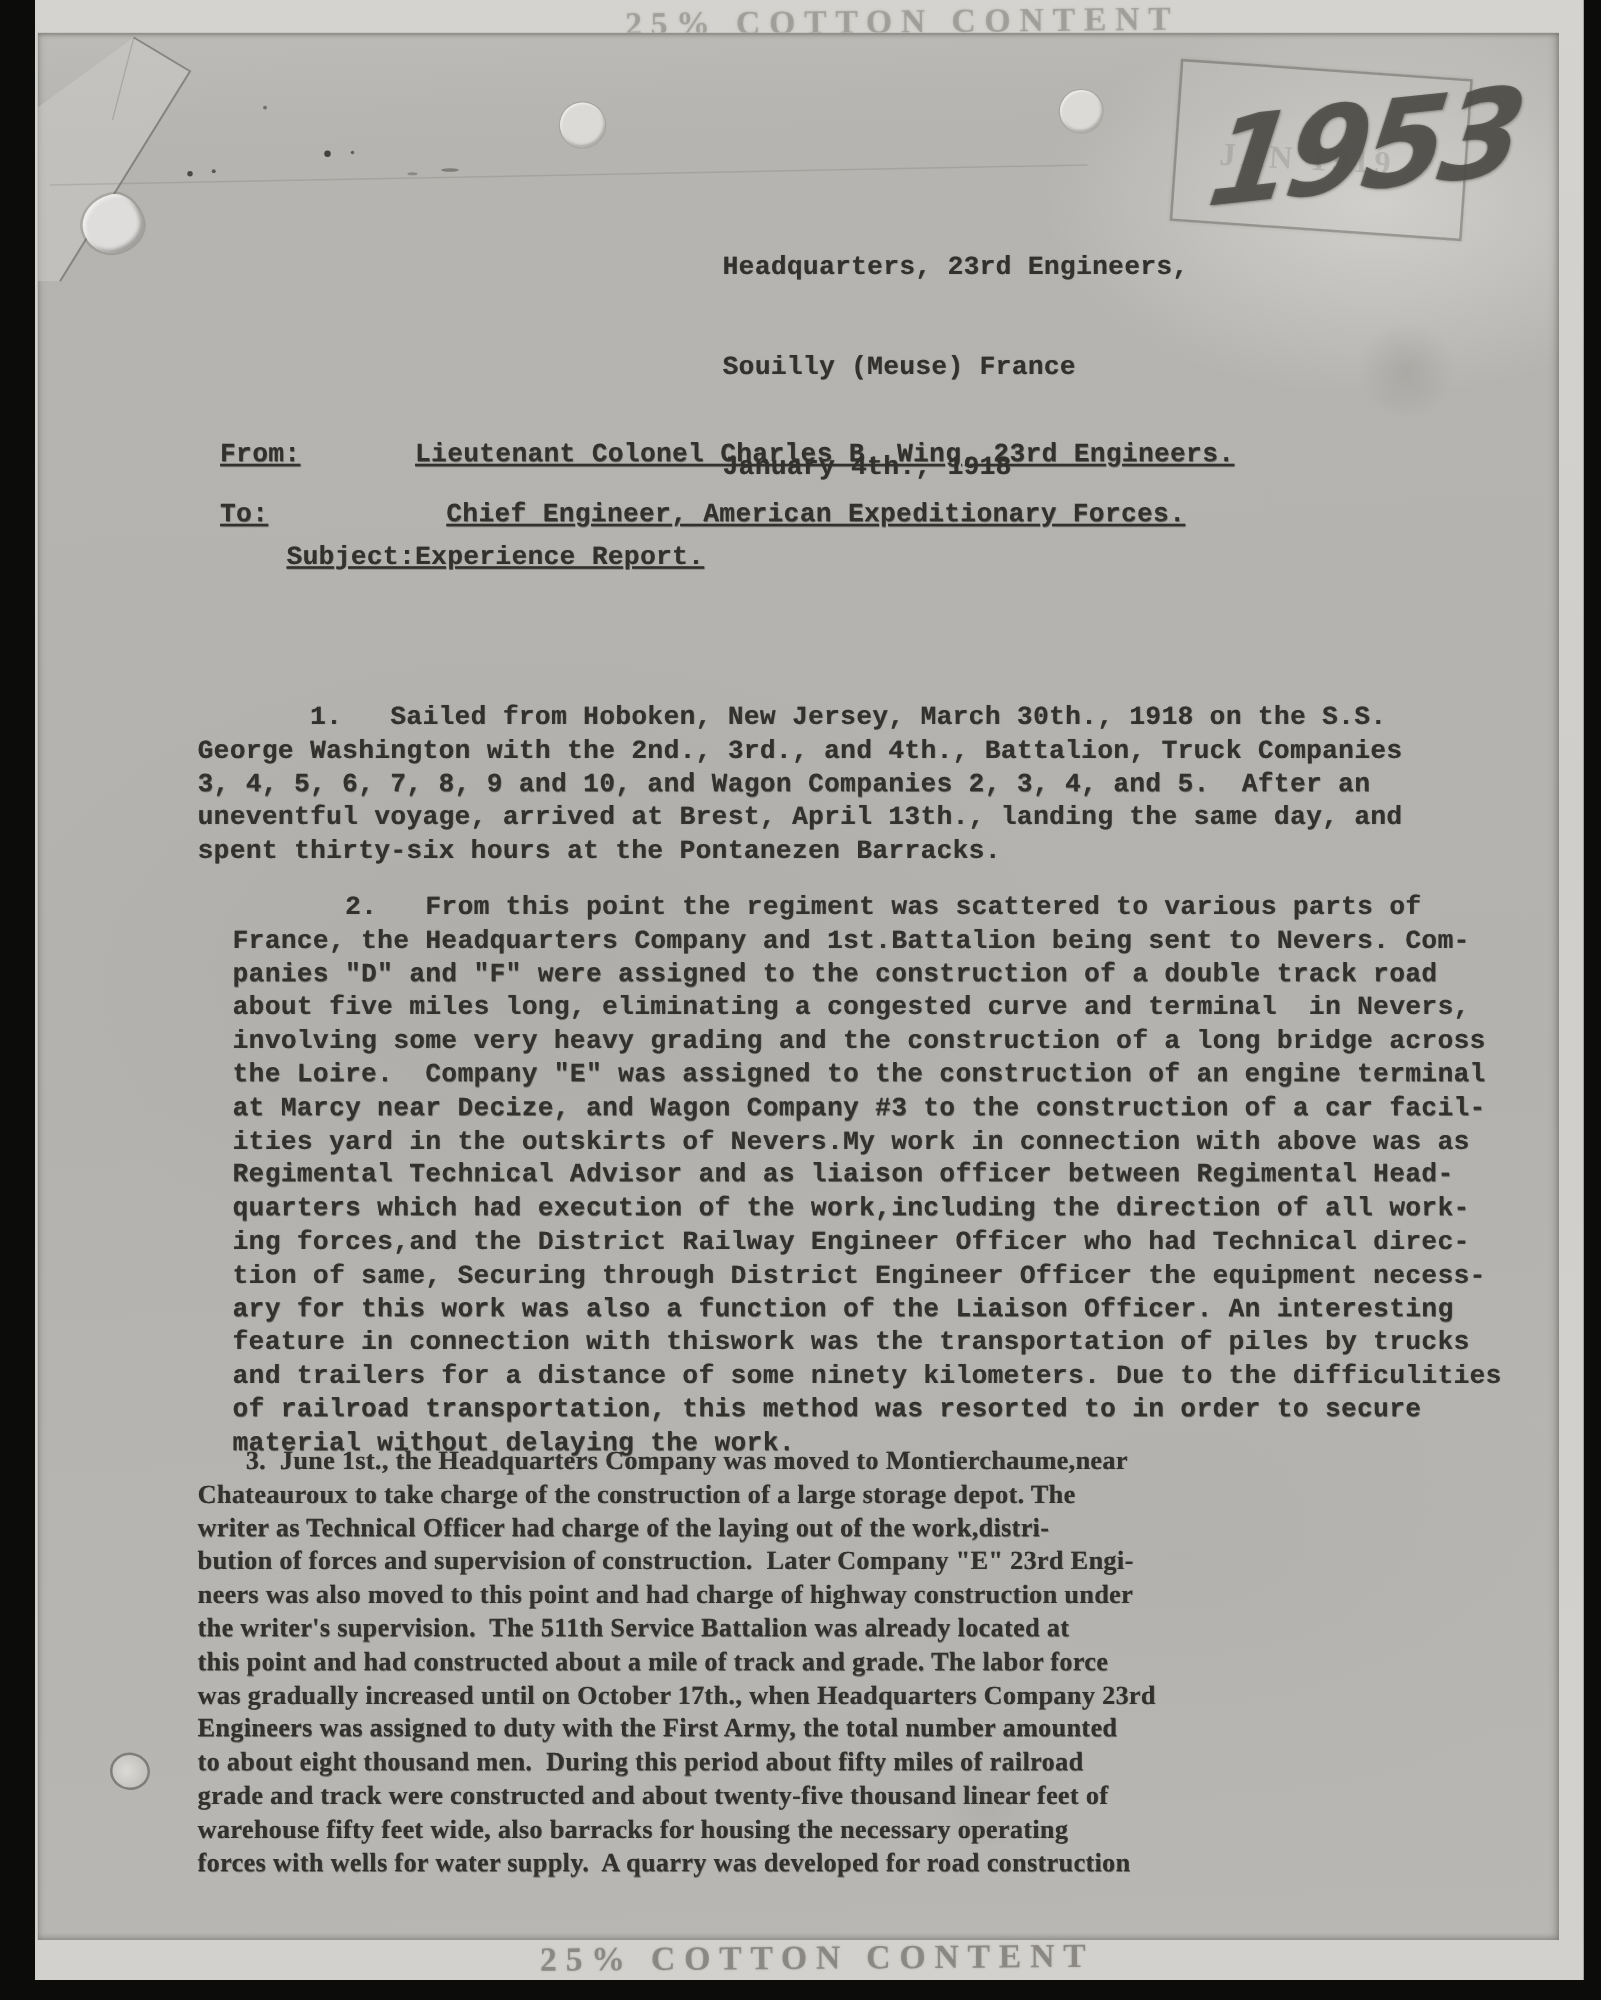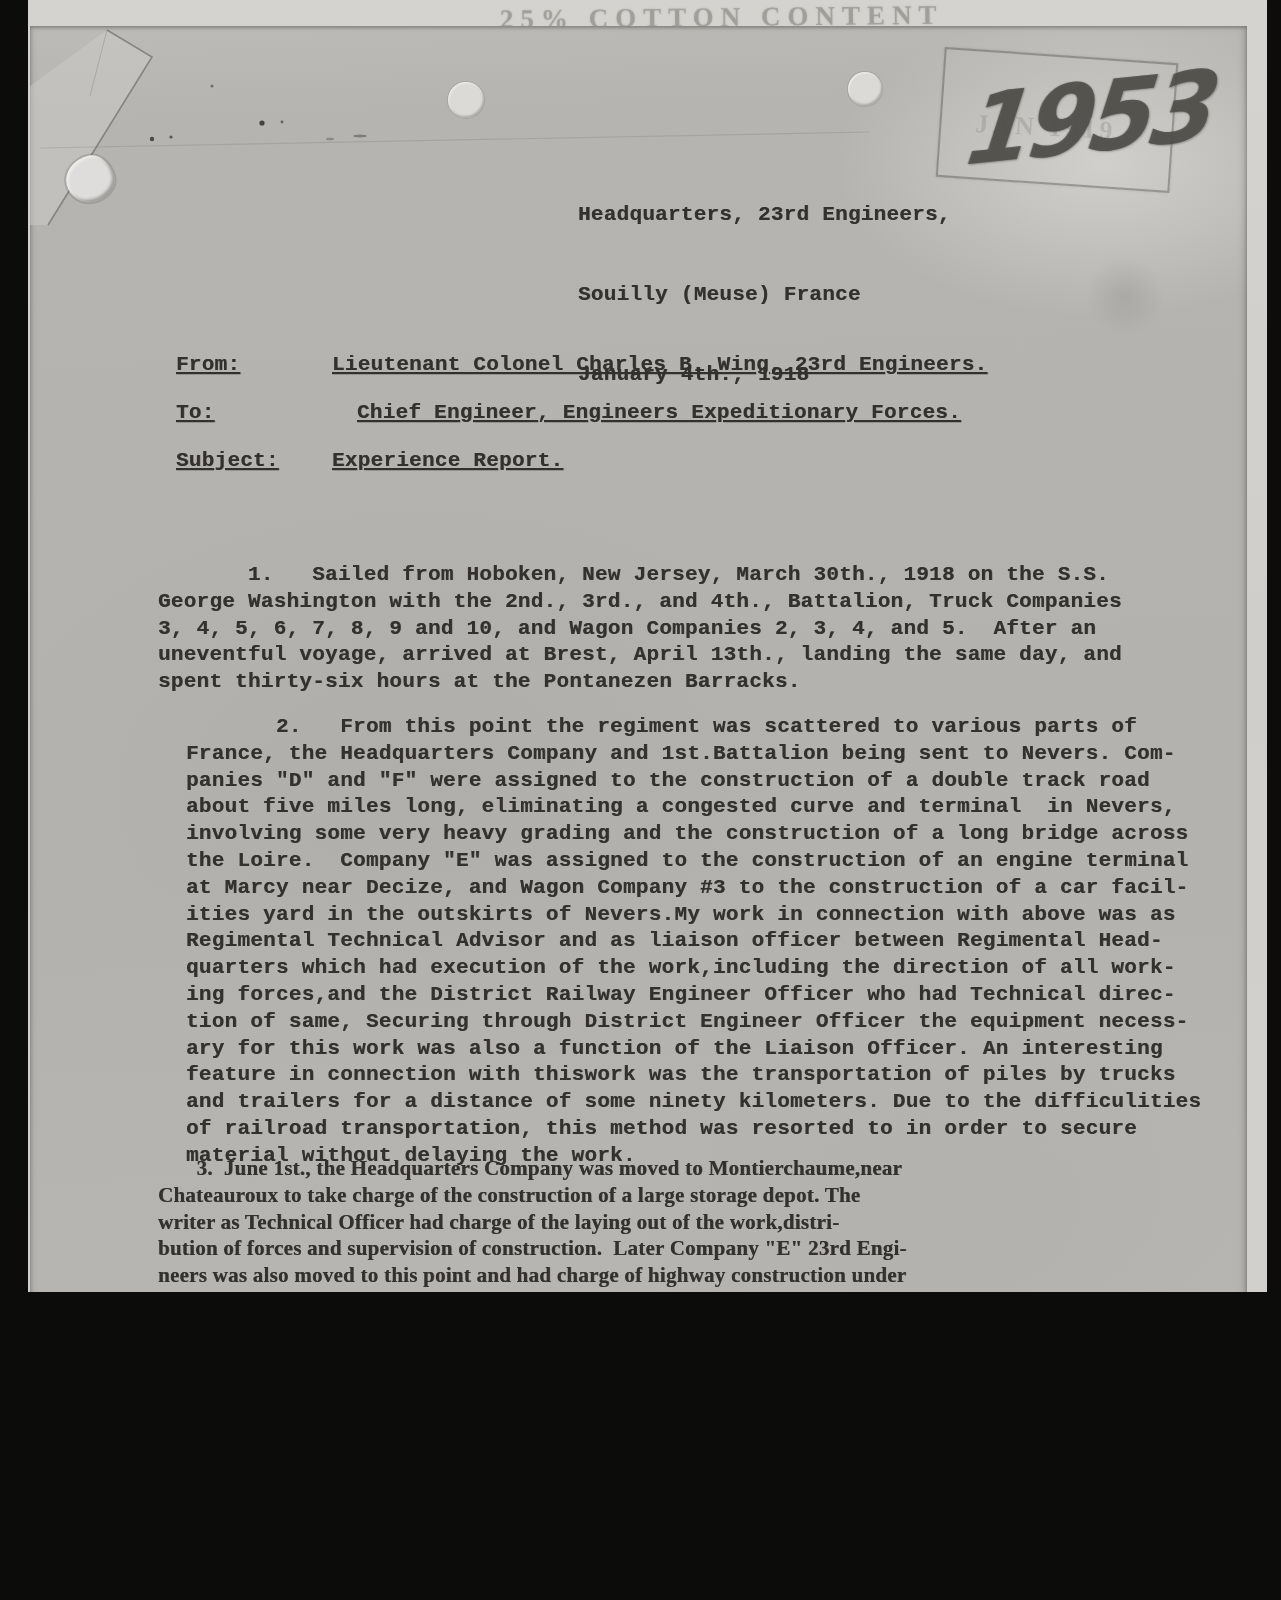--- a/index.html
+++ b/index.html
@@ -5,21 +5,21 @@
   :root{
     --black:#0c0c0a;
     --backsheet:#d0cfcb;
     --paper:#b6b5b1;
     --ink:#33312d;
     --pencil:#57544f;
   }
   *{margin:0;padding:0;box-sizing:border-box;}
   body{background:var(--black);width:1281px;height:1600px;overflow:hidden;
        font-family:"Liberation Mono","DejaVu Sans Mono",monospace;}
-  .scan{position:relative;width:1281px;height:1292px;background:var(--black);overflow:hidden;}
+  .scan{position:relative;width:1281px;height:1600px;background:var(--black);overflow:hidden;}
 
   .backsheet{position:absolute;left:28px;top:0;width:1239px;height:1584px;
     background:linear-gradient(180deg,#d4d3cf 0%,#cfcecA 40%,#d2d1cd 100%);}
 
   .watermark{position:absolute;font-family:"Liberation Serif","DejaVu Serif",serif;
     font-weight:700;font-size:27px;letter-spacing:7px;white-space:nowrap;}
   .watermark.top{left:500px;top:2px;color:rgba(140,138,132,0.55);transform:rotate(-0.6deg);
     text-shadow:0 0 2px rgba(140,138,132,0.4);}
   .watermark.bottom{left:432px;top:1551px;color:rgba(128,126,120,0.75);transform:rotate(-0.4deg);
     text-shadow:0 0 1.5px rgba(128,126,120,0.5);}
@@ -119,23 +119,23 @@
       <div>Souilly (Meuse) France</div>
       <div>January 4th., 1918</div>
     </div>
 
     <div class="meta-row type" style="top:326px;">
       <div class="meta-label">From:</div>
       <div>Lieutenant Colonel Charles B. Wing, 23rd Engineers.</div>
     </div>
     <div class="meta-row type" style="top:374px;gap:25px;">
       <div class="meta-label">To:</div>
-      <div>Chief Engineer, Engineers Expeditionary Forces.</div>
+      <div>Chief Engineer, American Expeditionary Forces.</div>
     </div>
-    <div class="meta-row type" style="top:422px;">
+    <div class="meta-row type" style="top:408px;text-align:right;">
       <div class="meta-label">Subject:</div>
       <div>Experience Report.</div>
     </div>
 
     <div class="para type" style="top:536px;">       1.   Sailed from Hoboken, New Jersey, March 30th., 1918 on the S.S.
 George Washington with the 2nd., 3rd., and 4th., Battalion, Truck Companies
 3, 4, 5, 6, 7, 8, 9 and 10, and Wagon Companies 2, 3, 4, and 5.  After an
 uneventful voyage, arrived at Brest, April 13th., landing the same day, and
 spent thirty-six hours at the Pontanezen Barracks.</div>
     <div class="para type" style="top:688px;margin-left:28px;">       2.   From this point the regiment was scattered to various parts of

